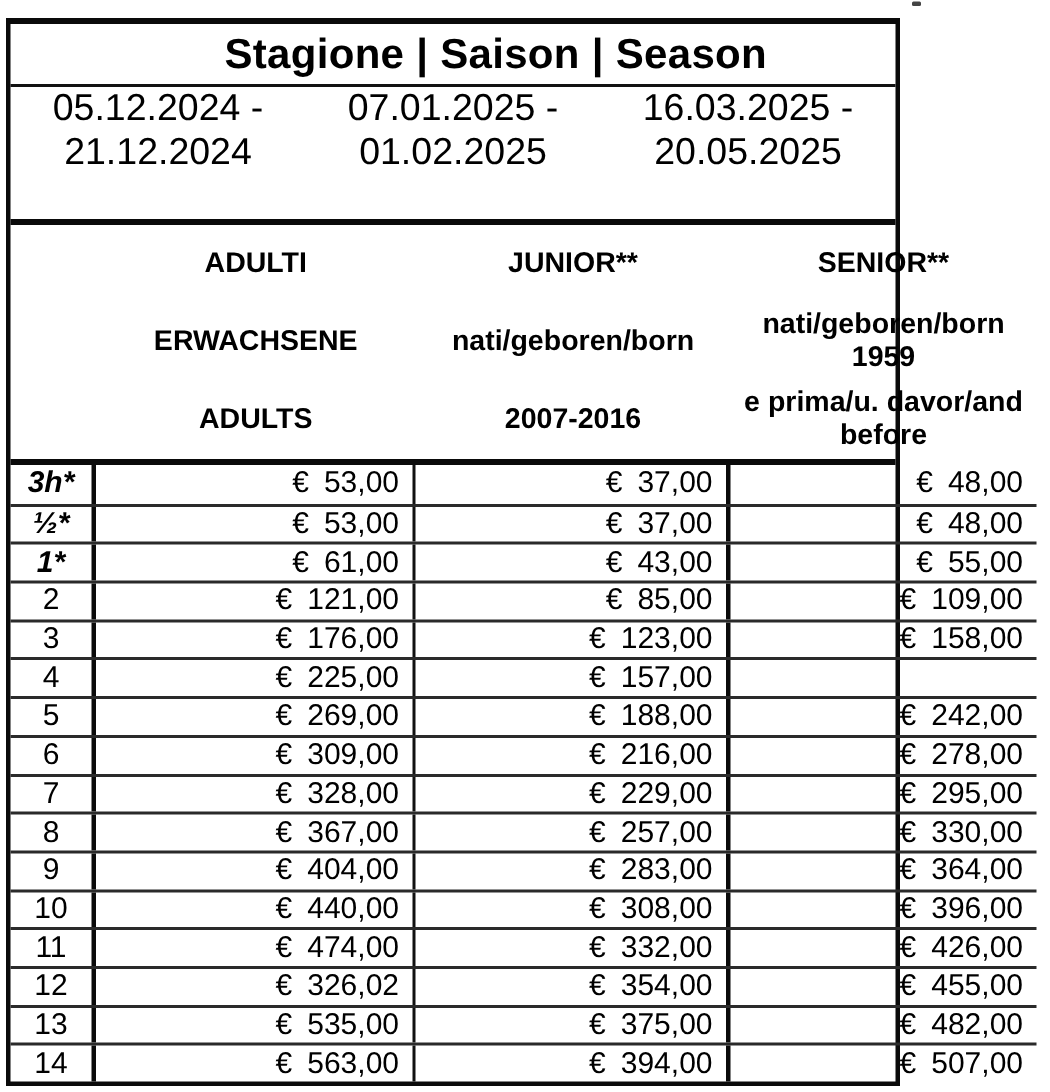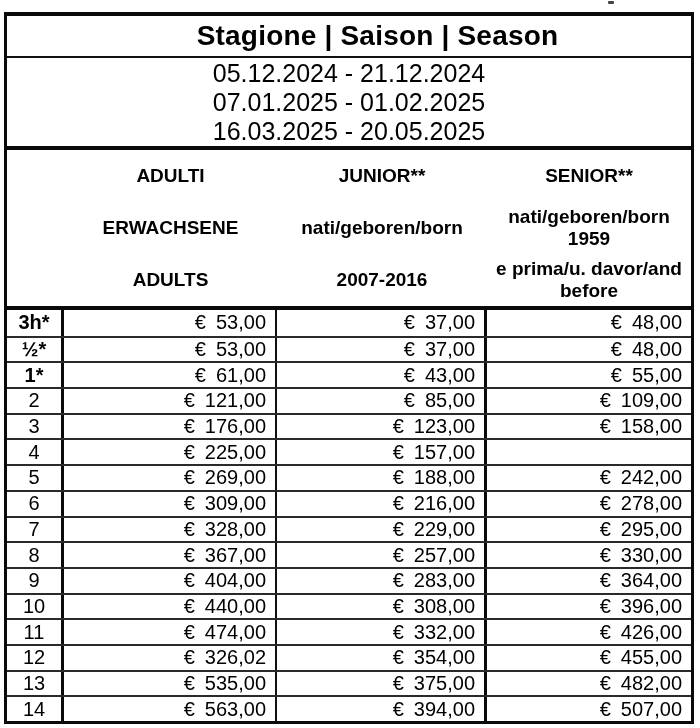--- a/index.html
+++ b/index.html
@@ -7,38 +7,38 @@
     width:700px;height:728px;position:relative;overflow:hidden;
     background:#ffffff;color:#000;
     font-family:"Liberation Sans","DejaVu Sans",sans-serif;
     -webkit-font-smoothing:antialiased;
   }
   .artifact{
     position:absolute;left:608px;top:1px;width:6px;height:3px;background:#444;
     border-radius:1px;
   }
   .table-frame{
-    position:absolute;left:4px;top:12px;width:690px;height:712px;
+    position:absolute;left:4px;top:12px;width:596px;height:712px;
     box-sizing:border-box;background:#fff;
     border:3px solid #0a0a0a;border-top-width:4px;
     display:flex;flex-direction:column;
   }
   
   .title-row{
     height:42px;box-sizing:border-box;border-bottom:2px solid #111;
     display:flex;align-items:center;
   }
   .title{
     margin-left:57px;flex:1;text-align:center;
     font-size:28px;font-weight:bold;letter-spacing:0.2px;
   }
   
   .dates{
     height:92px;box-sizing:border-box;border-bottom:4px solid #0a0a0a;
-    display:flex;flex-direction:column;justify-content:center;text-align:center;
+    display:flex;flex-direction:row;justify-content:center;text-align:center;
   }
   .date-line{font-size:25px;line-height:29px;}
   
   .header{
     height:160px;box-sizing:border-box;border-bottom:4px solid #0a0a0a;
     display:grid;
     grid-template-columns:57px 213px 210px 204px;
     grid-template-rows:1fr 1fr 1fr;
   }
   .hcell{
@@ -55,21 +55,21 @@
   .row:first-child{border-top:none;}
   .cell{
     box-sizing:border-box;display:flex;align-items:center;
     font-size:20px;white-space:pre;
   }
   .c0{width:57px;border-right:3px solid #0a0a0a;justify-content:center;}
   .c1{width:213px;border-right:2px solid #111;}
   .c2{width:210px;border-right:3px solid #0a0a0a;}
   .c3{width:204px;}
   .price{justify-content:flex-end;padding-right:9px;}
-  .b{font-weight:bold;}
+  .b{font-weight:bold;font-style:italic;}
 </style>
 </head>
 <body>
 
 <div class="artifact"></div>
 
 <div class="table-frame">
 
   <div class="title-row">
     <div class="title">Stagione | Saison | Season</div>

